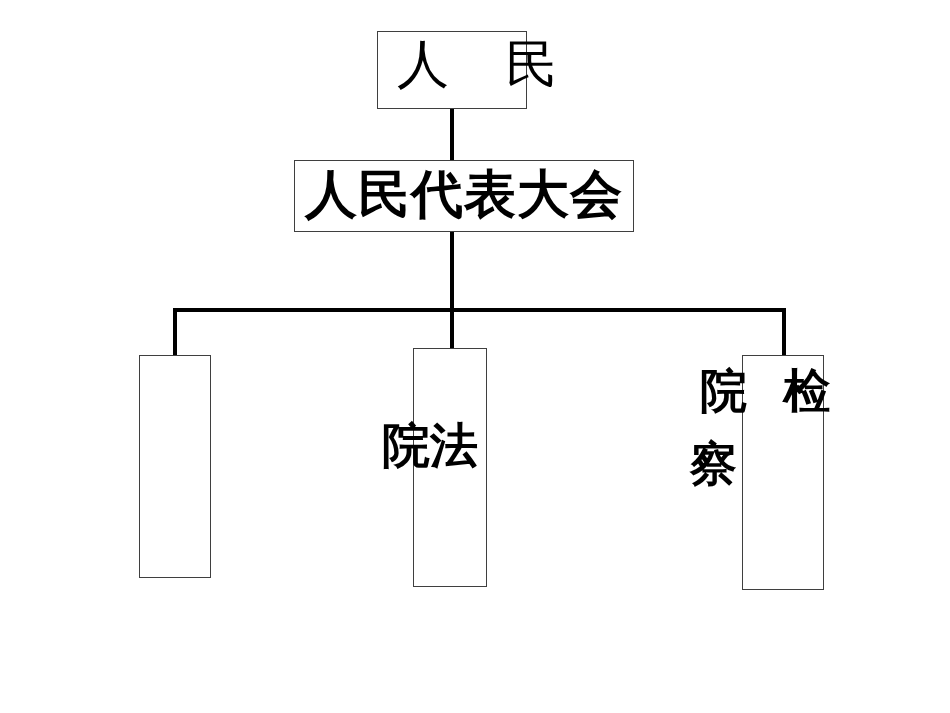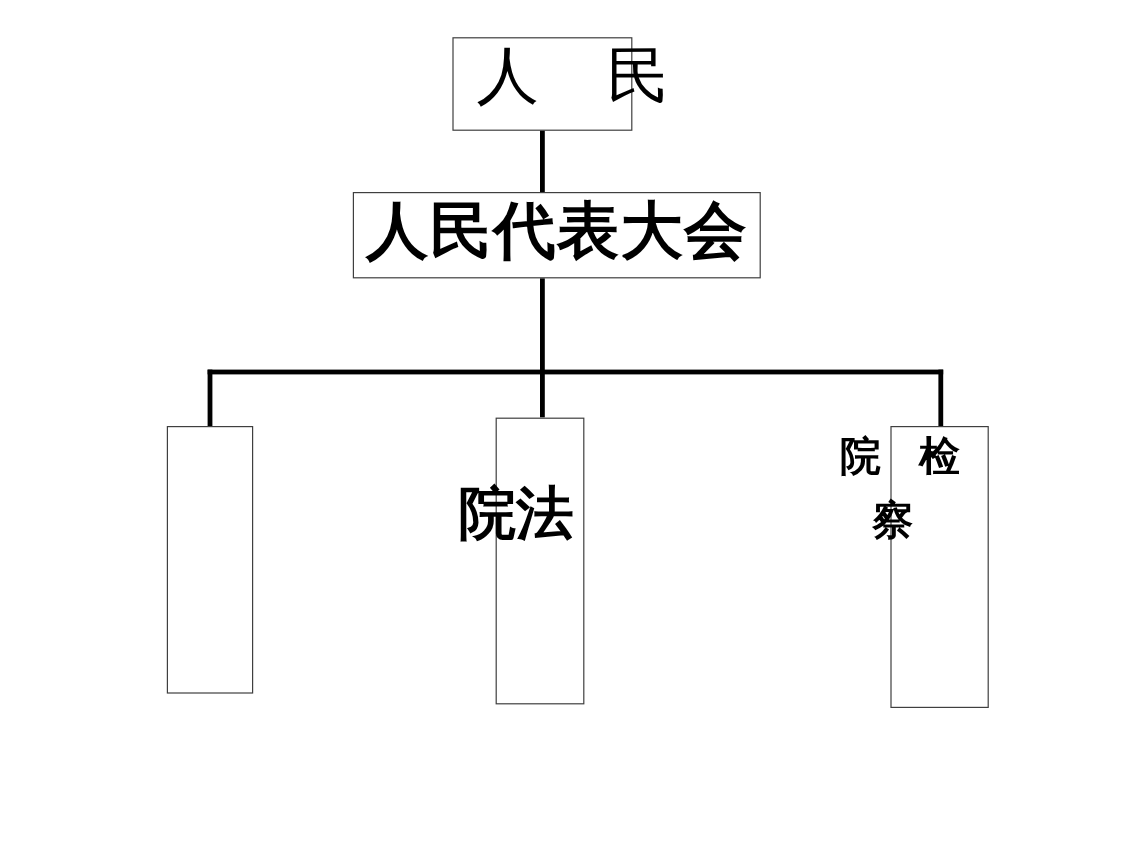--- a/index.html
+++ b/index.html
@@ -54,51 +54,50 @@
   }
 
   
   #txt-congress {
     left: 294px;
     top: 168px;
     width: 340px;
     text-align: center;
     font-size: 52px;
     letter-spacing: 1px;
-    font-family: Liberation Serif, serif;
   }
 
   
   #txt-government {
     left: 96px;
     top: 357px;
     width: 118px;
     text-align: right;
     font-size: 46px;
     letter-spacing: 12px;
     text-indent: 12px;
   }
 
   
   #txt-court {
     left: 366px;
-    top: 404px;
+    top: 421px;
     width: 112px;
     text-align: right;
     font-size: 48px;
     letter-spacing: 0px;
   }
 
   
   #txt-procuratorate {
     left: 690px;
     top: 355px;
     width: 118px;
-    text-align: center;
-    font-size: 34px;
+    text-align: left;
+    font-size: 47px;
     letter-spacing: 10px;
     text-indent: 10px;
     line-height: 1.55;
   }
 </style>
 </head>
 <body>
 
 <div id="canvas">
 

